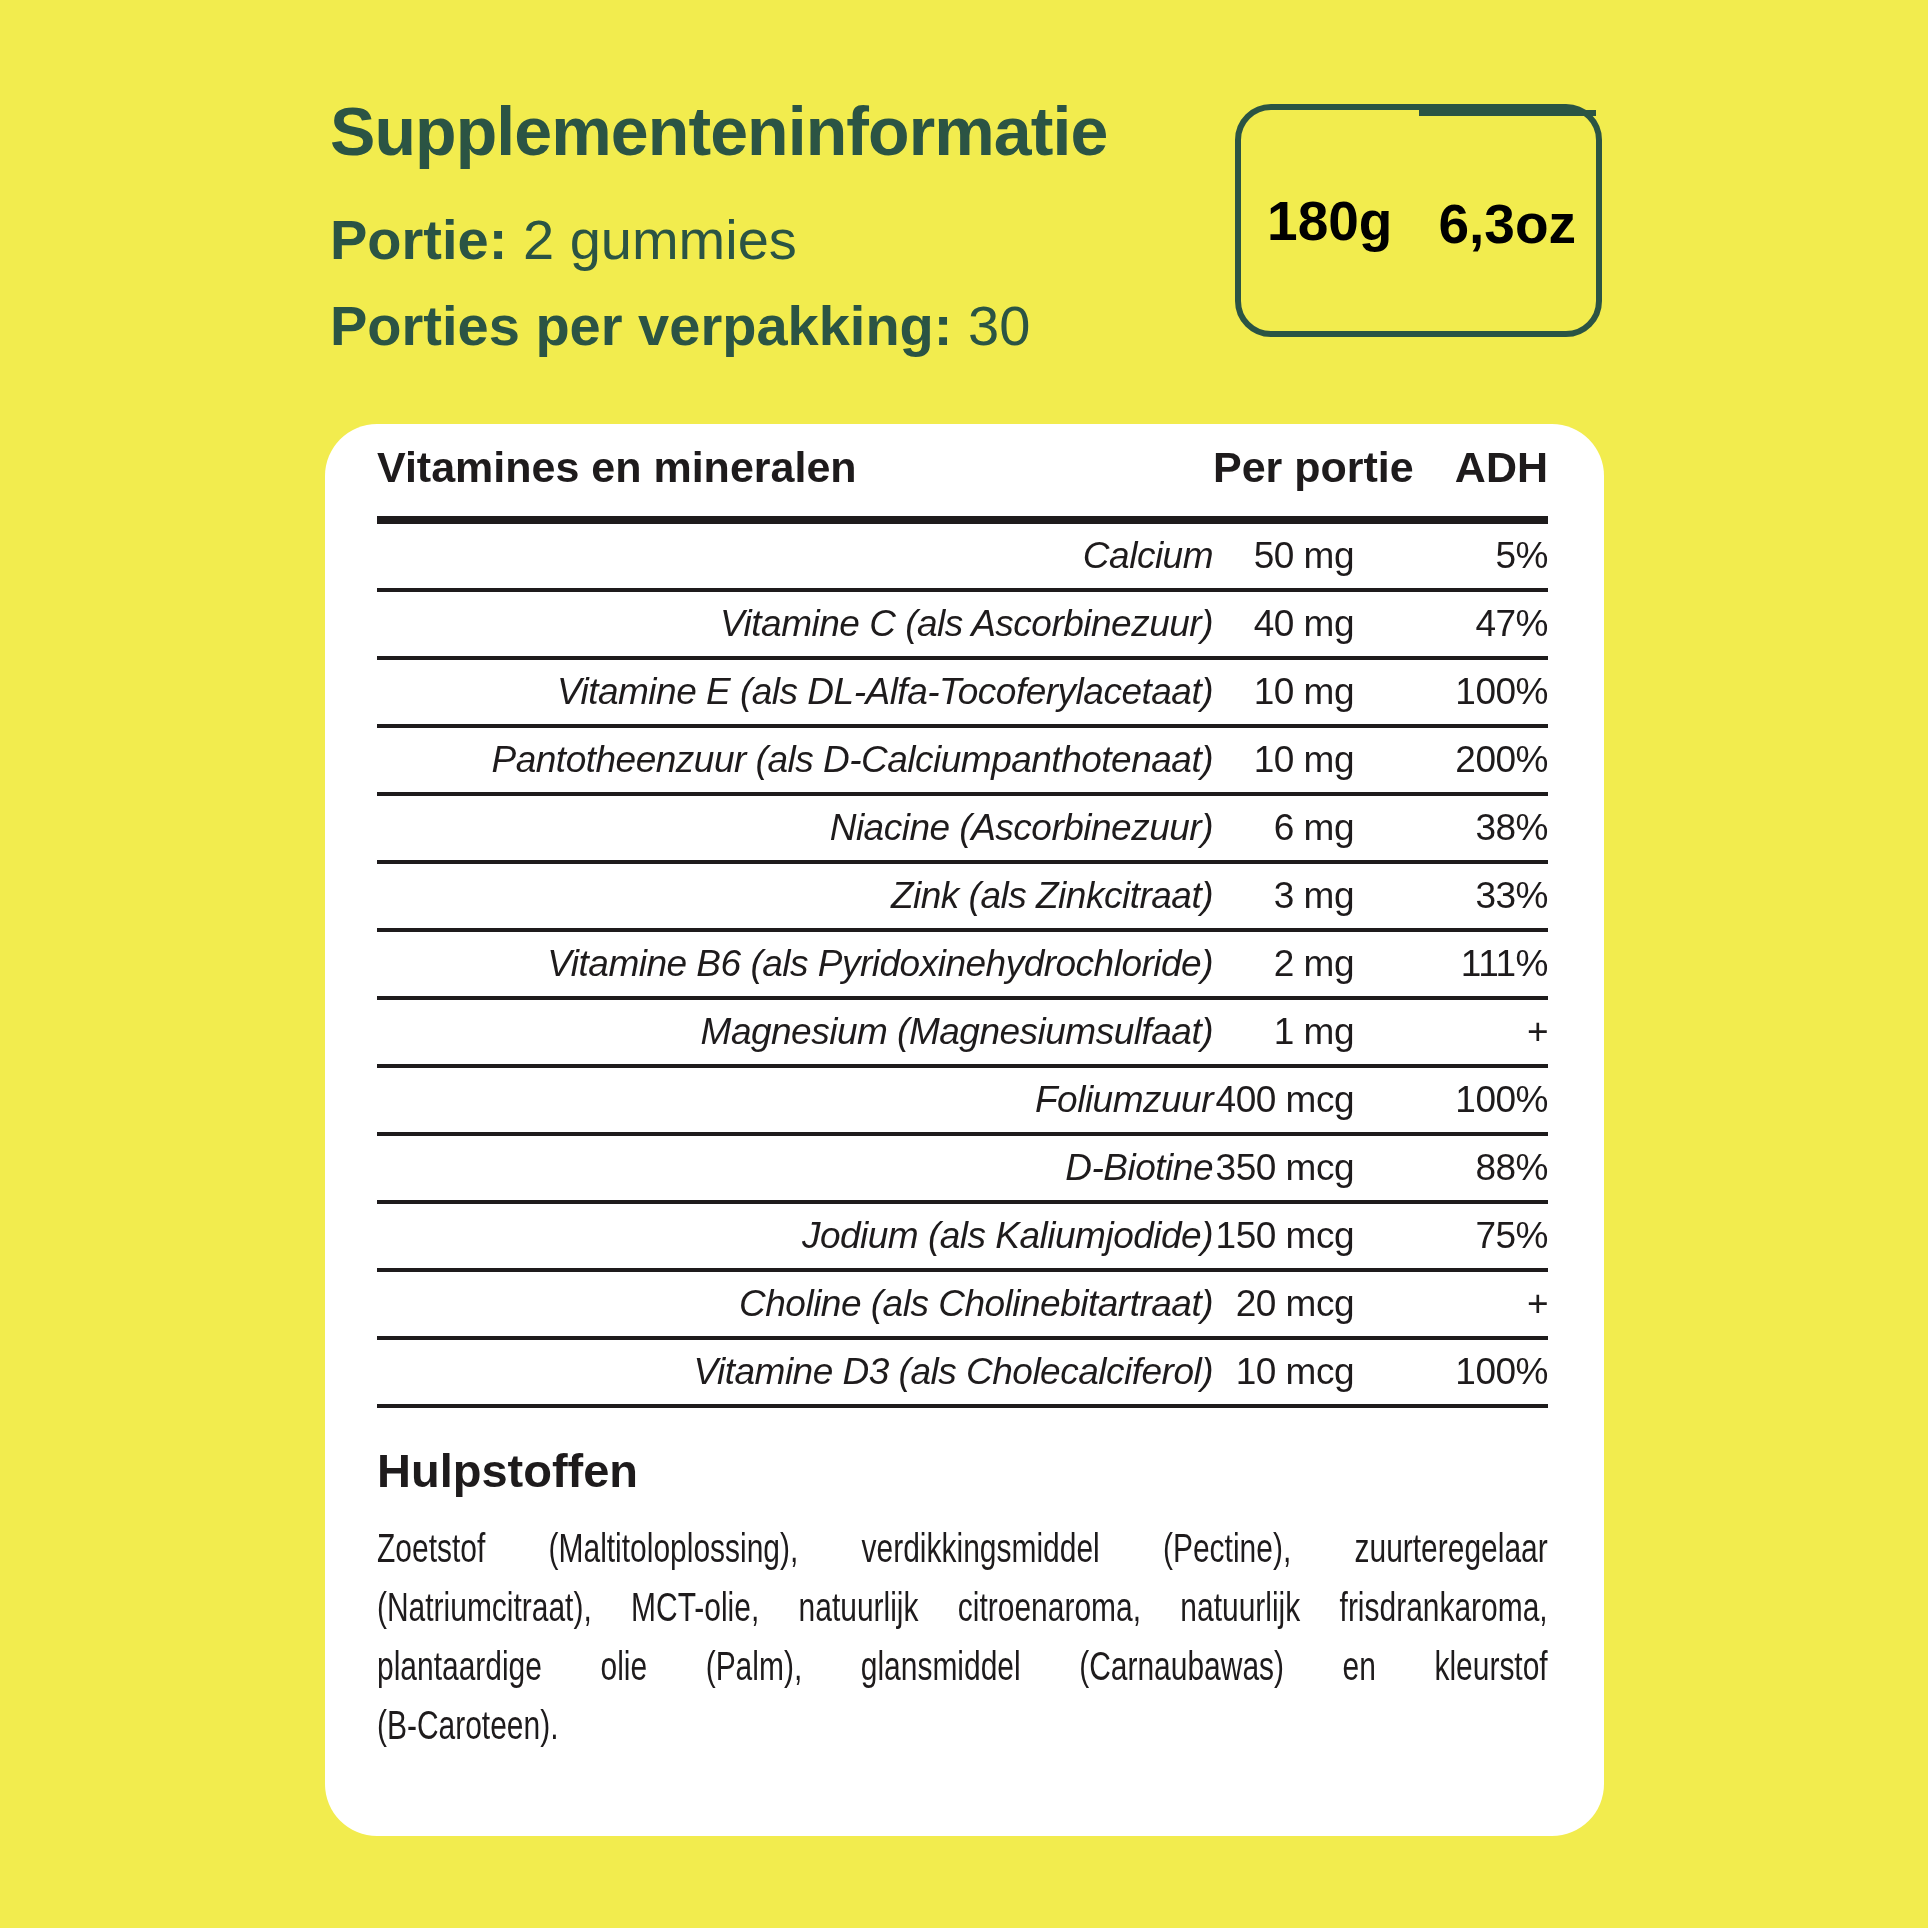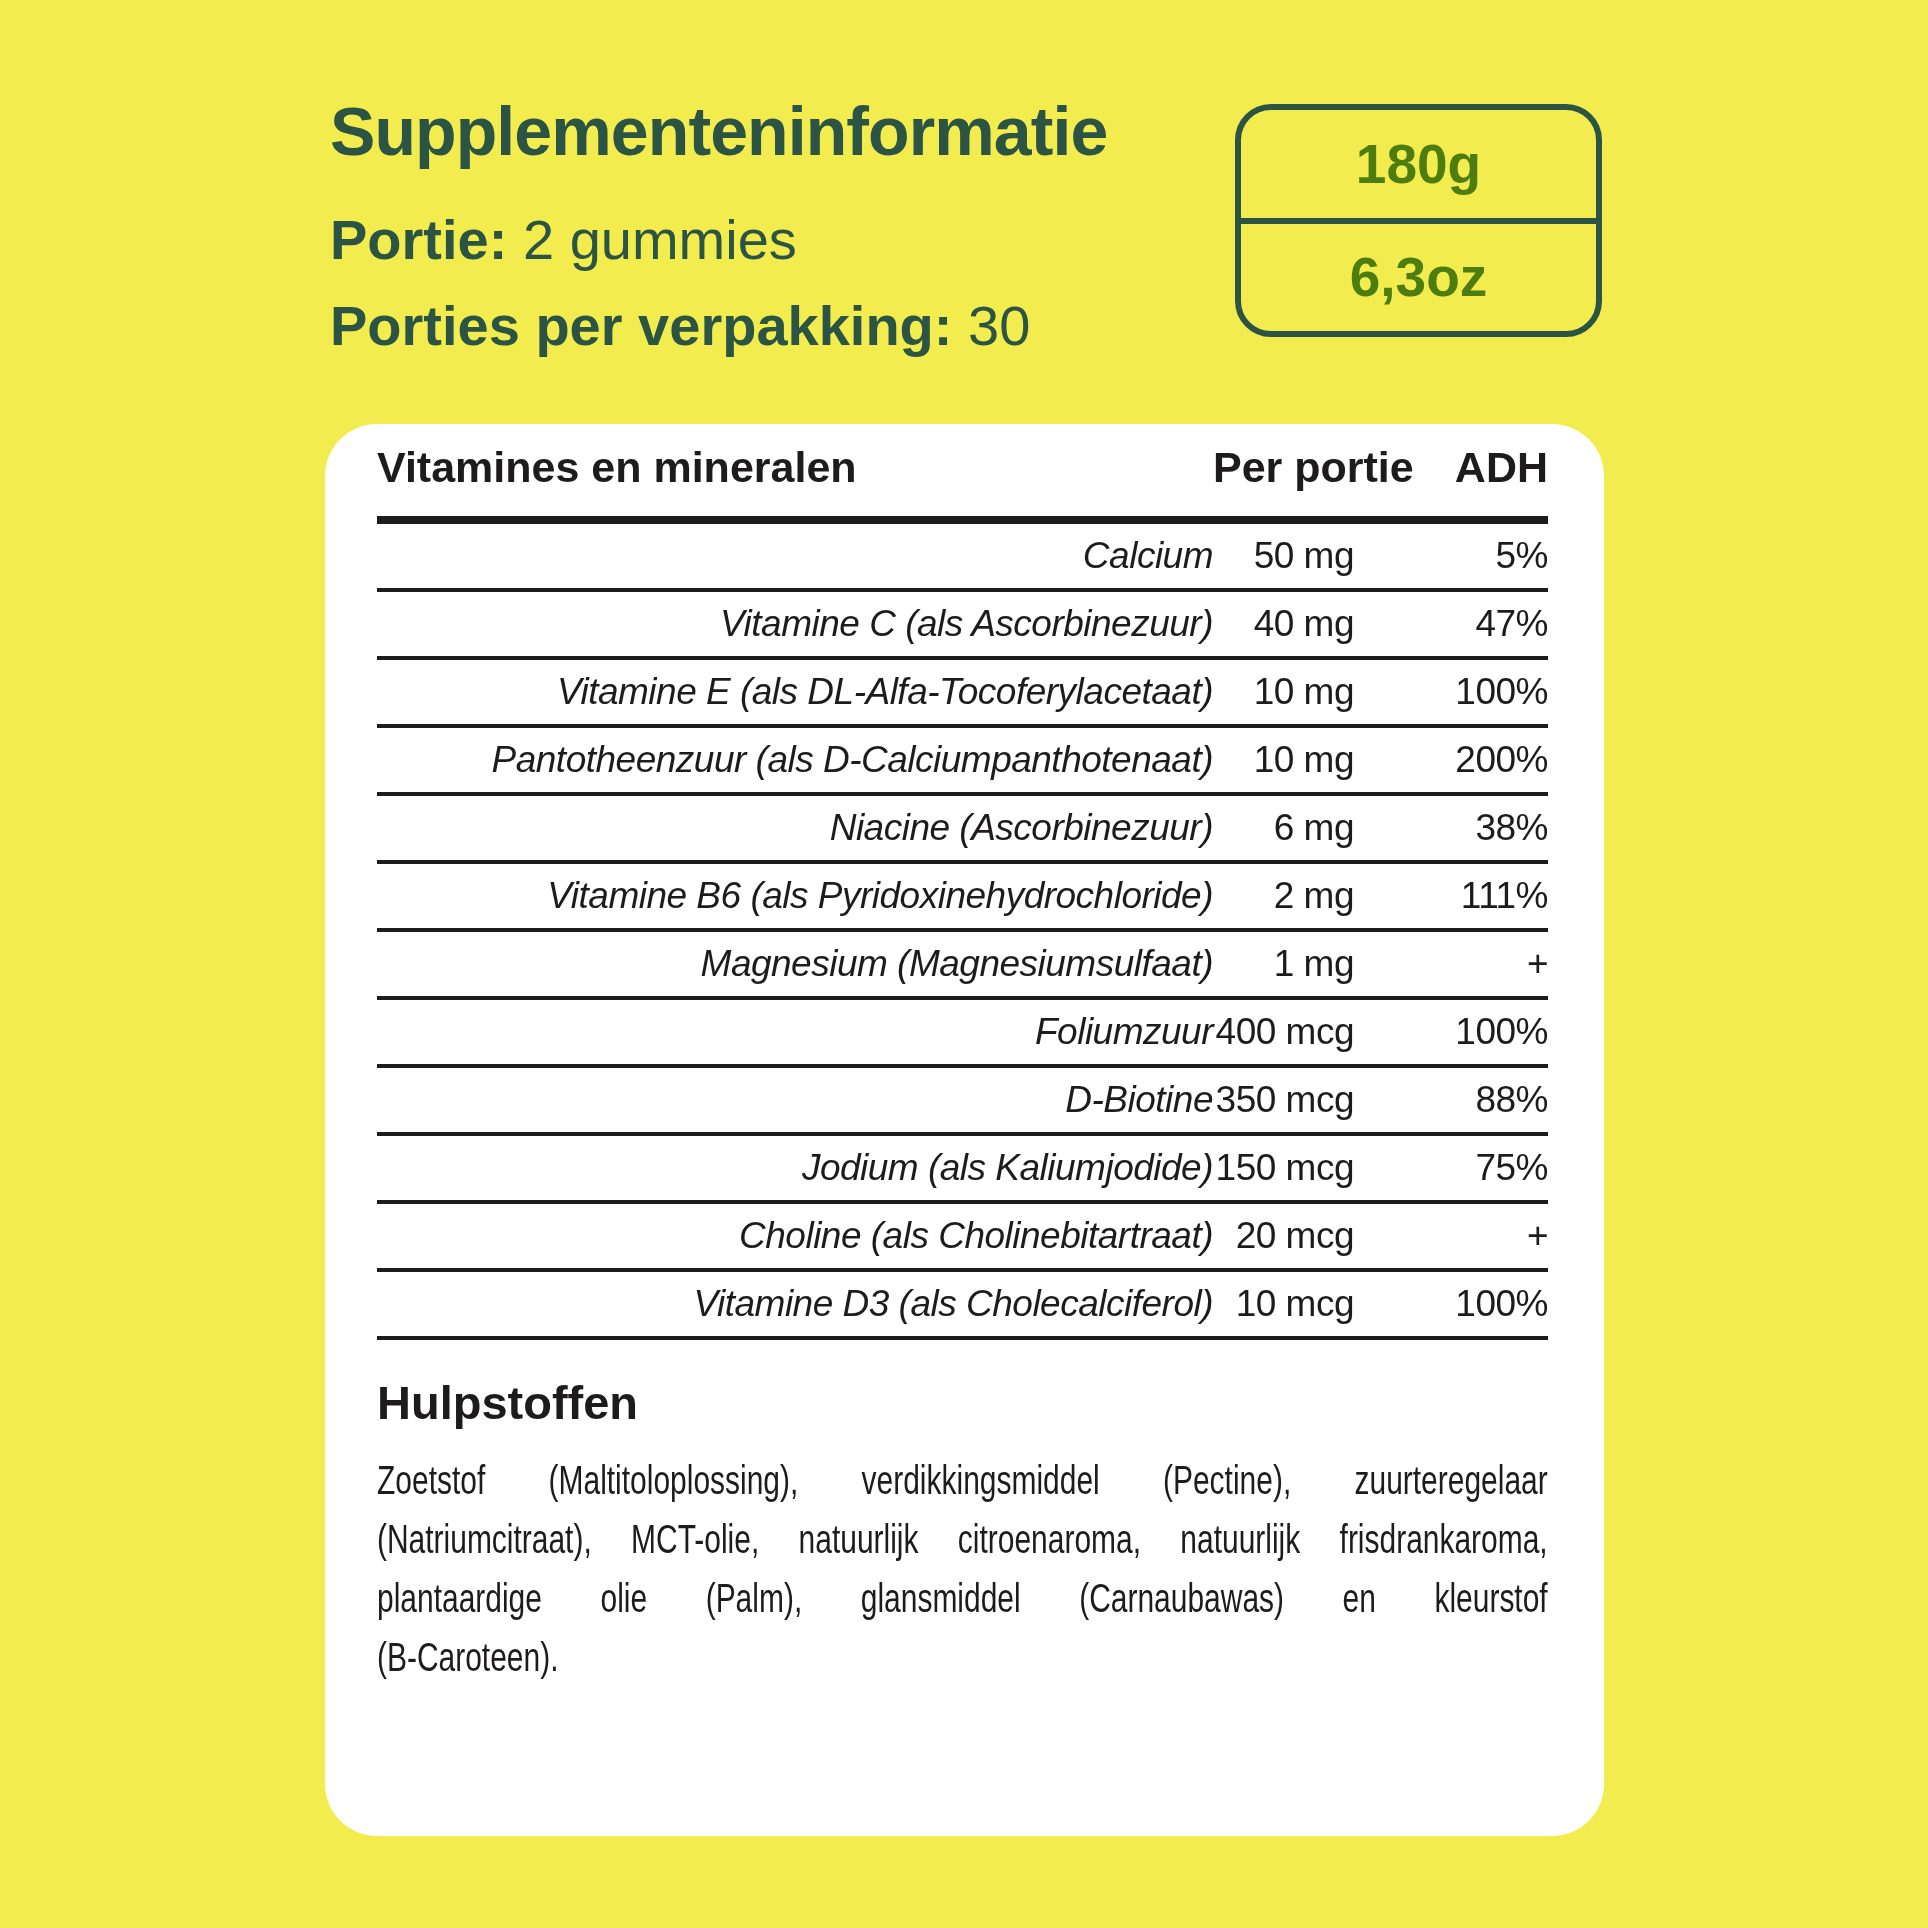--- a/index.html
+++ b/index.html
@@ -34,22 +34,22 @@
 
   
   .weight-box {
     position: absolute;
     left: 1235px; top: 104px;
     width: 367px; height: 233px;
     box-sizing: border-box;
     border: 6.6px solid #2B5444;
     border-radius: 36px;
     display: flex;
-    flex-direction: column;
-    color: #4d7c0f;
+    flex-direction: row;
+    color: #000000;
   }
   .weight-cell {
     flex: 1;
     display: flex;
     align-items: center;
     justify-content: center;
     font-size: 55px;
     font-weight: 700;
   }
   .weight-cell + .weight-cell { border-top: 6.6px solid #2B5444; }
@@ -177,20 +177,25 @@
     <td class="cell-amount">10 mg</td>
     <td class="cell-adh">200%</td>
   </tr>
 
   <tr>
     <td class="cell-name">Niacine (Ascorbinezuur)</td>
     <td class="cell-amount">6 mg</td>
     <td class="cell-adh">38%</td>
   </tr>
 
+  <tr>
+    <td class="cell-name">Zink (als Zinkcitraat)</td>
+    <td class="cell-amount">3 mg</td>
+    <td class="cell-adh">33%</td>
+  </tr>
 
   <tr>
     <td class="cell-name">Vitamine B6 (als Pyridoxinehydrochloride)</td>
     <td class="cell-amount">2 mg</td>
     <td class="cell-adh">111%</td>
   </tr>
 
   <tr>
     <td class="cell-name">Magnesium (Magnesiumsulfaat)</td>
     <td class="cell-amount">1 mg</td>

